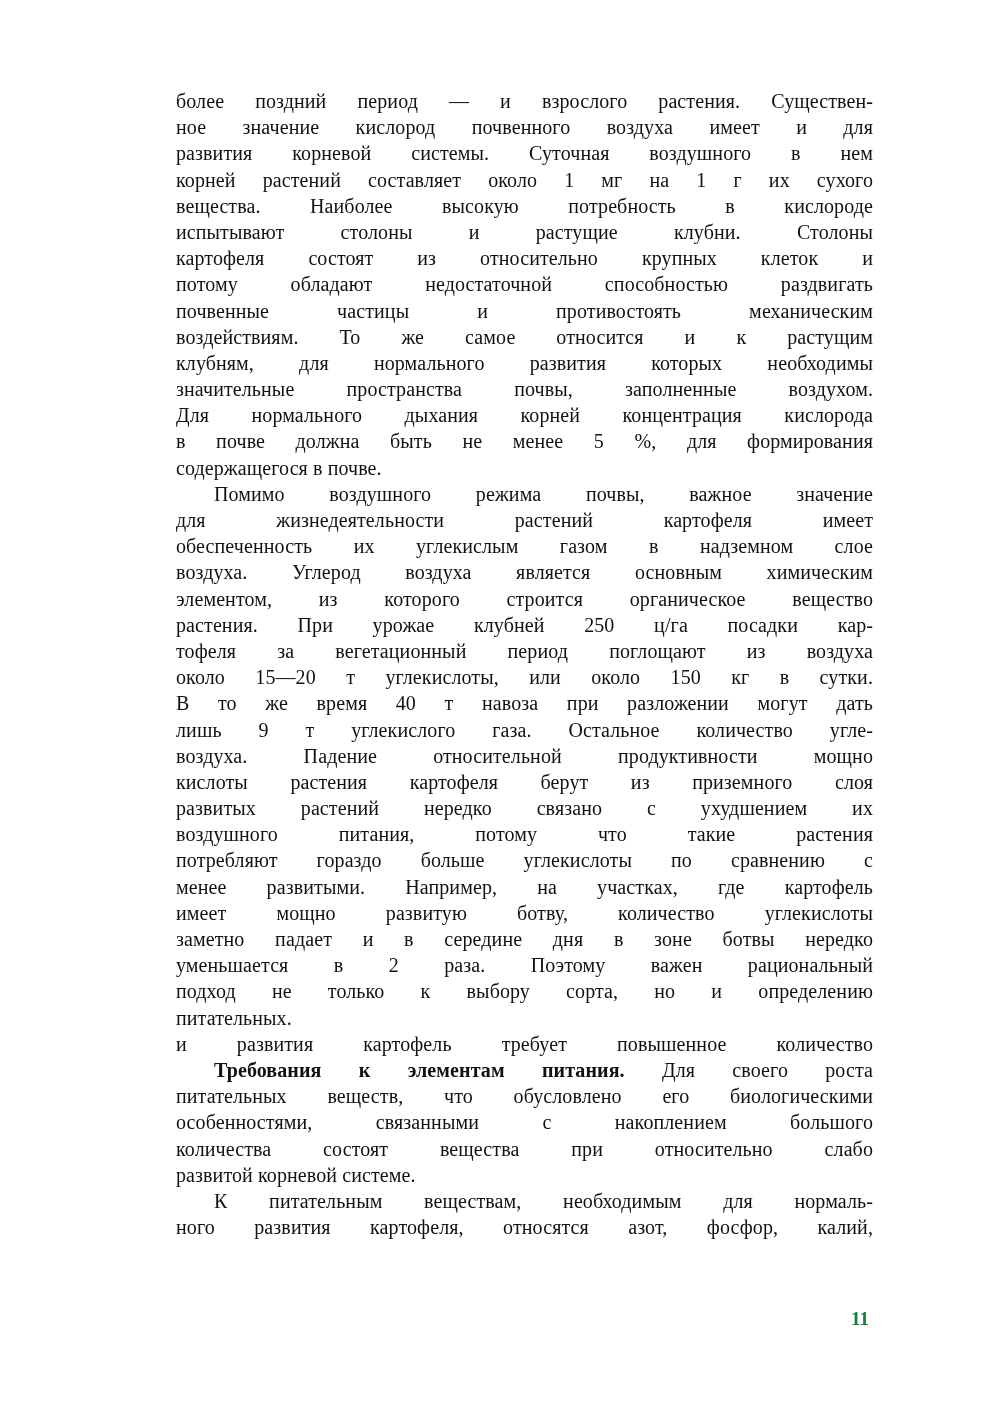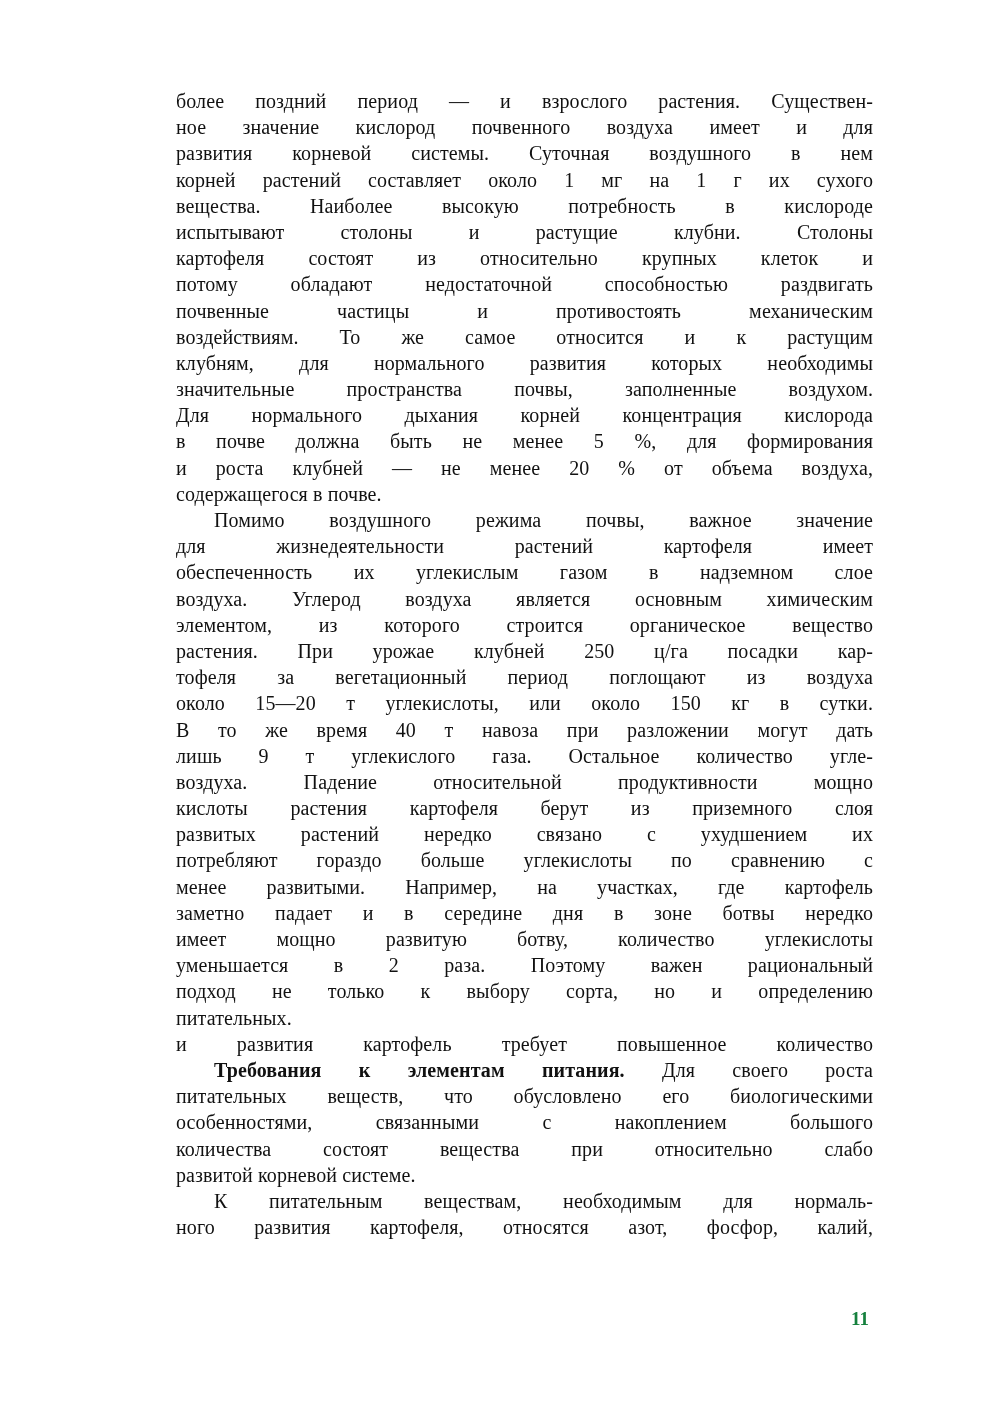--- a/index.html
+++ b/index.html
@@ -69,42 +69,42 @@
     <span class="line">вещества. Наиболее высокую потребность в кислороде</span>
     <span class="line">испытывают столоны и растущие клубни. Столоны</span>
     <span class="line">картофеля состоят из относительно крупных клеток и</span>
     <span class="line">потому обладают недостаточной способностью раздвигать</span>
     <span class="line">почвенные частицы и противостоять механическим</span>
     <span class="line">воздействиям. То же самое относится и к растущим</span>
     <span class="line">клубням, для нормального развития которых необходимы</span>
     <span class="line">значительные пространства почвы, заполненные воздухом.</span>
     <span class="line">Для нормального дыхания корней концентрация кислорода</span>
     <span class="line">в почве должна быть не менее 5 %, для формирования</span>
-    <span class="line">и роста клубней — не менее 20 % от объема воздуха,</span>
     <span class="line last">содержащегося в почве.</span>
   </div>
 
   <div class="para">
     <span class="line indent">Помимо воздушного режима почвы, важное значение</span>
     <span class="line">для жизнедеятельности растений картофеля имеет</span>
     <span class="line">обеспеченность их углекислым газом в надземном слое</span>
     <span class="line">воздуха. Углерод воздуха является основным химическим</span>
     <span class="line">элементом, из которого строится органическое вещество</span>
     <span class="line">растения. При урожае клубней 250 ц/га посадки кар-</span>
     <span class="line">тофеля за вегетационный период поглощают из воздуха</span>
     <span class="line">около 15—20 т углекислоты, или около 150 кг в сутки.</span>
     <span class="line">В то же время 40 т навоза при разложении могут дать</span>
     <span class="line">лишь 9 т углекислого газа. Остальное количество угле-</span>
     <span class="line">воздуха. Падение относительной продуктивности мощно</span>
     <span class="line">кислоты растения картофеля берут из приземного слоя</span>
     <span class="line">развитых растений нередко связано с ухудшением их</span>
+    <span class="line">воздушного питания, потому что такие растения</span>
     <span class="line">потребляют гораздо больше углекислоты по сравнению с</span>
     <span class="line">менее развитыми. Например, на участках, где картофель</span>
+    <span class="line">имеет мощно развитую ботву, количество углекислоты</span>
     <span class="line">заметно падает и в середине дня в зоне ботвы нередко</span>
-    <span class="line">имеет мощно развитую ботву, количество углекислоты</span>
     <span class="line">уменьшается в 2 раза. Поэтому важен рациональный</span>
     <span class="line">подход не только к выбору сорта, но и определению</span>
     <span class="line last">питательных.</span>
   </div>
 
   <div class="para">
     <span class="line">и развития картофель требует повышенное количество</span>
     <span class="line indent"><span class="bold">Требования к элементам питания.</span><span> Для своего роста</span></span>
     <span class="line">питательных веществ, что обусловлено его биологическими</span>
     <span class="line">особенностями, связанными с накоплением большого</span>

